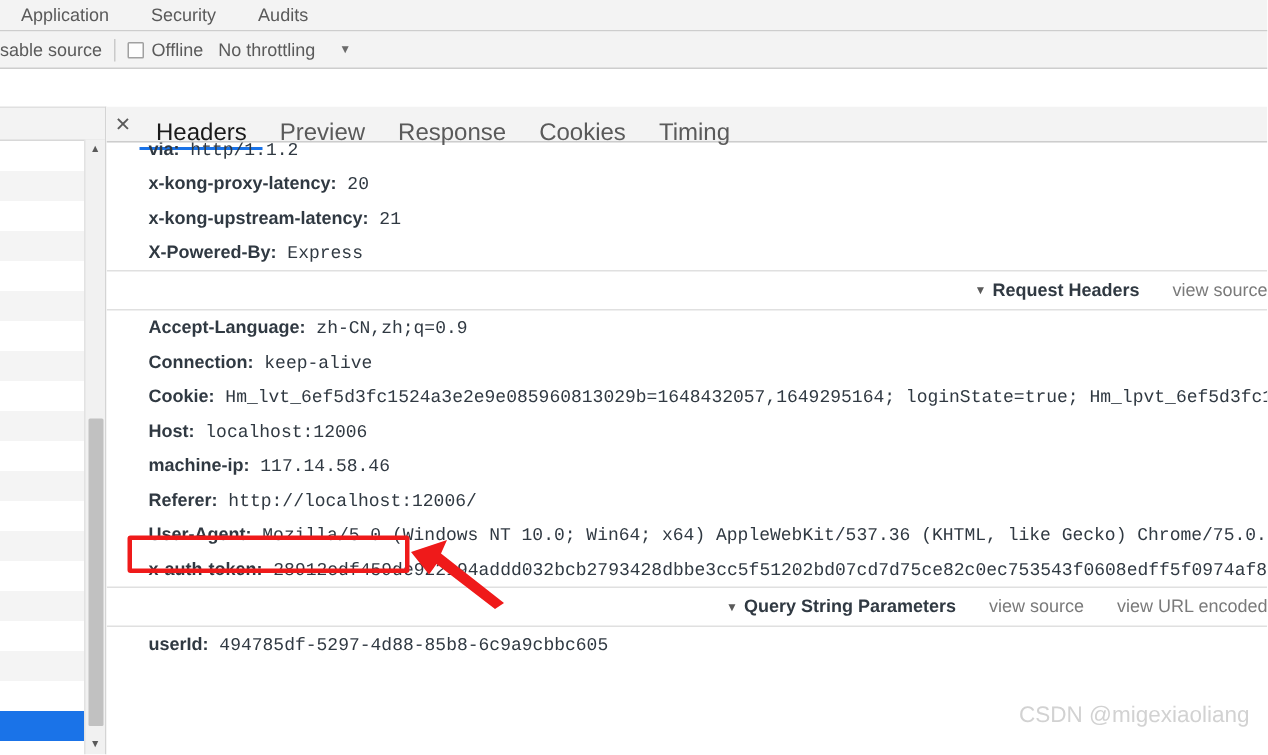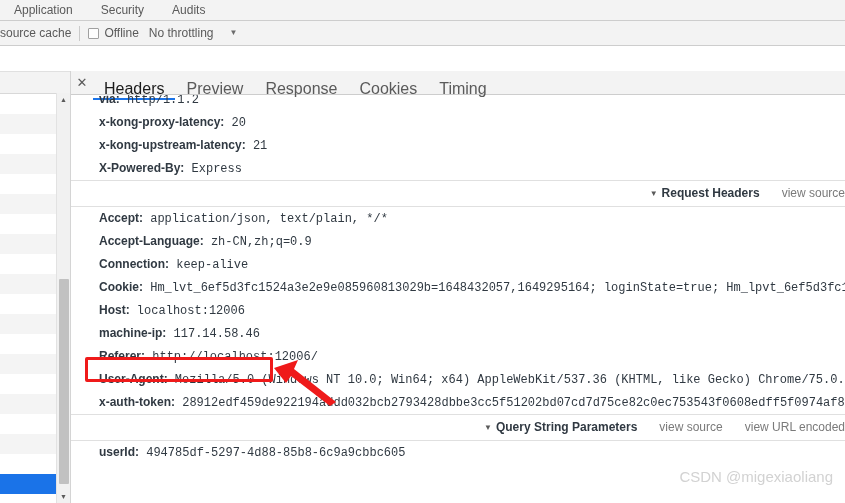--- a/index.html
+++ b/index.html
@@ -314,21 +314,21 @@
 
 <div class="app">
 
   <div class="panel-tabs">
     <div class="panel-tab">Application</div>
     <div class="panel-tab">Security</div>
     <div class="panel-tab">Audits</div>
   </div>
 
   <div class="throttle-bar">
-    <div class="tb-text">source cache</div>
+    <div class="tb-text">sable source</div>
     <div class="tb-sep"></div>
     <span class="tb-checkbox"></span>
     <div class="tb-text">Offline</div>
     <div class="tb-text" style="margin-left:10px;">No throttling</div>
     <div class="tb-caret">▼</div>
   </div>
 
 
   <div class="req-list">
     <div class="list-header"></div>
@@ -383,21 +383,20 @@
             <div class="hdr-line"><span class="hdr-name">x-kong-proxy-latency:</span><span class="hdr-val"> 20</span></div>
             <div class="hdr-line"><span class="hdr-name">x-kong-upstream-latency:</span><span class="hdr-val"> 21</span></div>
             <div class="hdr-line"><span class="hdr-name">X-Powered-By:</span><span class="hdr-val"> Express</span></div>
           </div>
 
         <div class="section">
           <span class="sec-caret">▼</span><span class="sec-title">Request Headers</span><span class="sec-link">view source</span>
         </div>
 
         <div id="req-headers">
-            <div class="hdr-line"><span class="hdr-name">Accept:</span><span class="hdr-val"> application/json, text/plain, */*</span></div>
             <div class="hdr-line"><span class="hdr-name">Accept-Language:</span><span class="hdr-val"> zh-CN,zh;q=0.9</span></div>
             <div class="hdr-line"><span class="hdr-name">Connection:</span><span class="hdr-val"> keep-alive</span></div>
             <div class="hdr-line"><span class="hdr-name">Cookie:</span><span class="hdr-val"> Hm_lvt_6ef5d3fc1524a3e2e9e085960813029b=1648432057,1649295164; loginState=true; Hm_lpvt_6ef5d3fc1524a3e2e9</span></div>
             <div class="hdr-line"><span class="hdr-name">Host:</span><span class="hdr-val"> localhost:12006</span></div>
             <div class="hdr-line"><span class="hdr-name">machine-ip:</span><span class="hdr-val"> 117.14.58.46</span></div>
             <div class="hdr-line"><span class="hdr-name">Referer:</span><span class="hdr-val"> http://localhost:12006/</span></div>
             <div class="hdr-line"><span class="hdr-name">User-Agent:</span><span class="hdr-val"> Mozilla/5.0 (Windows NT 10.0; Win64; x64) AppleWebKit/537.36 (KHTML, like Gecko) Chrome/75.0.3770.142</span></div>
             <div class="hdr-line"><span class="hdr-name">x-auth-token:</span><span class="hdr-val"> 28912edf459de922194addd032bcb2793428dbbe3cc5f51202bd07cd7d75ce82c0ec753543f0608edff5f0974af89e75d951</span></div>
           </div>
 

